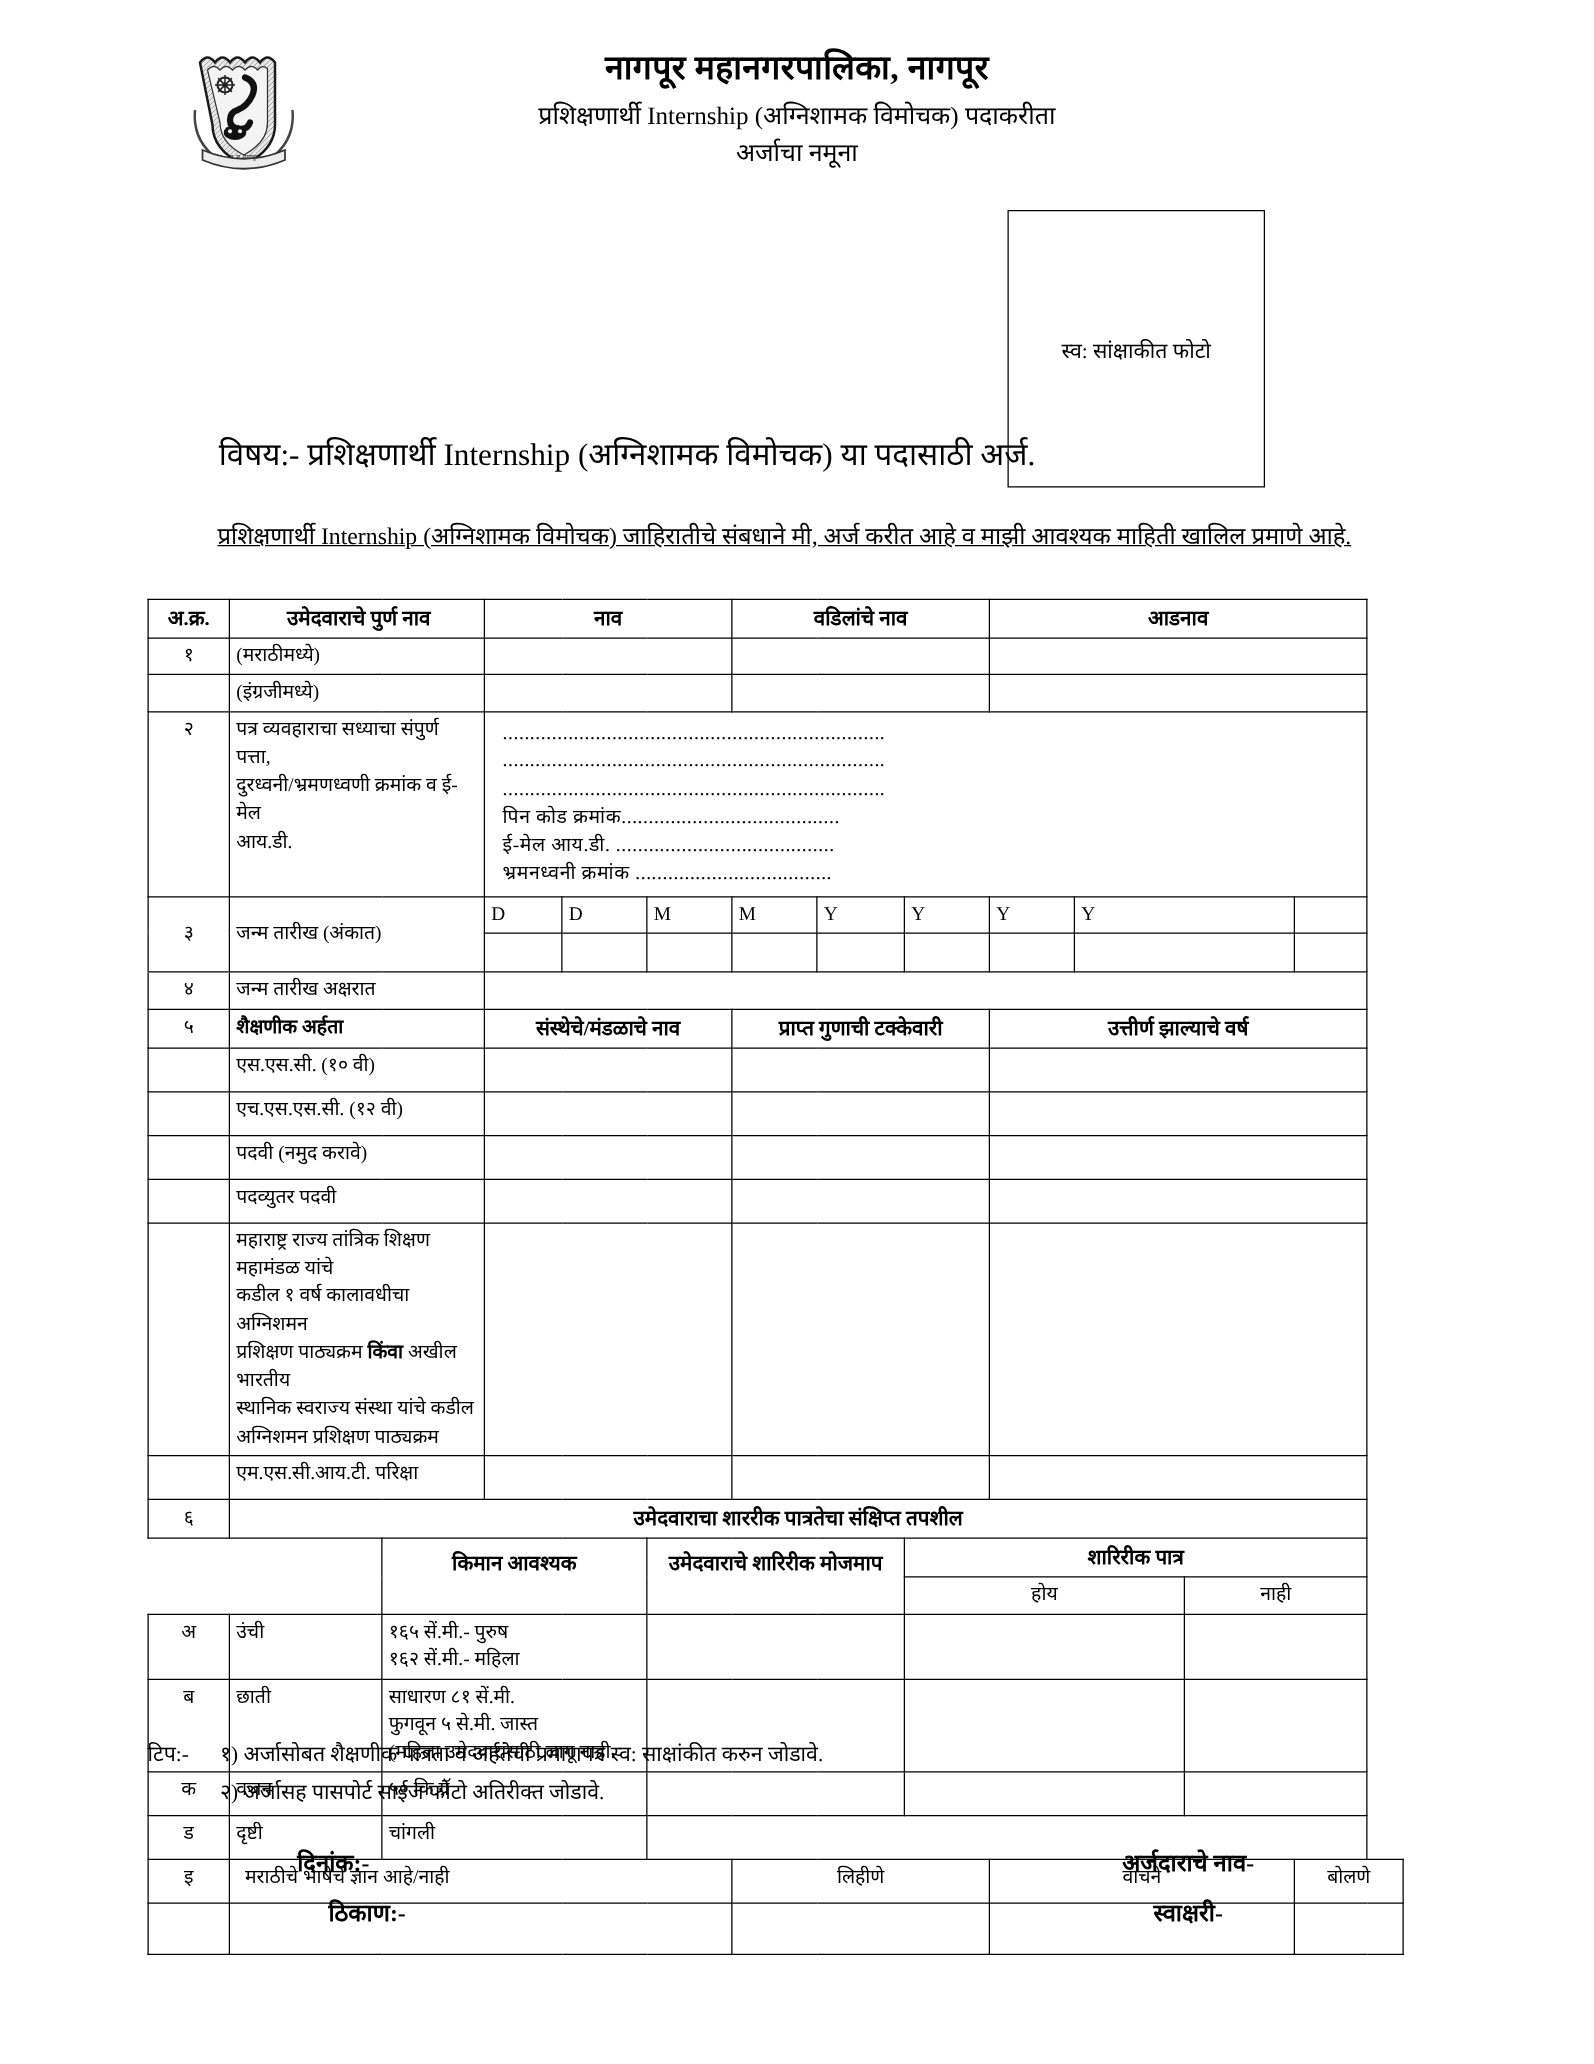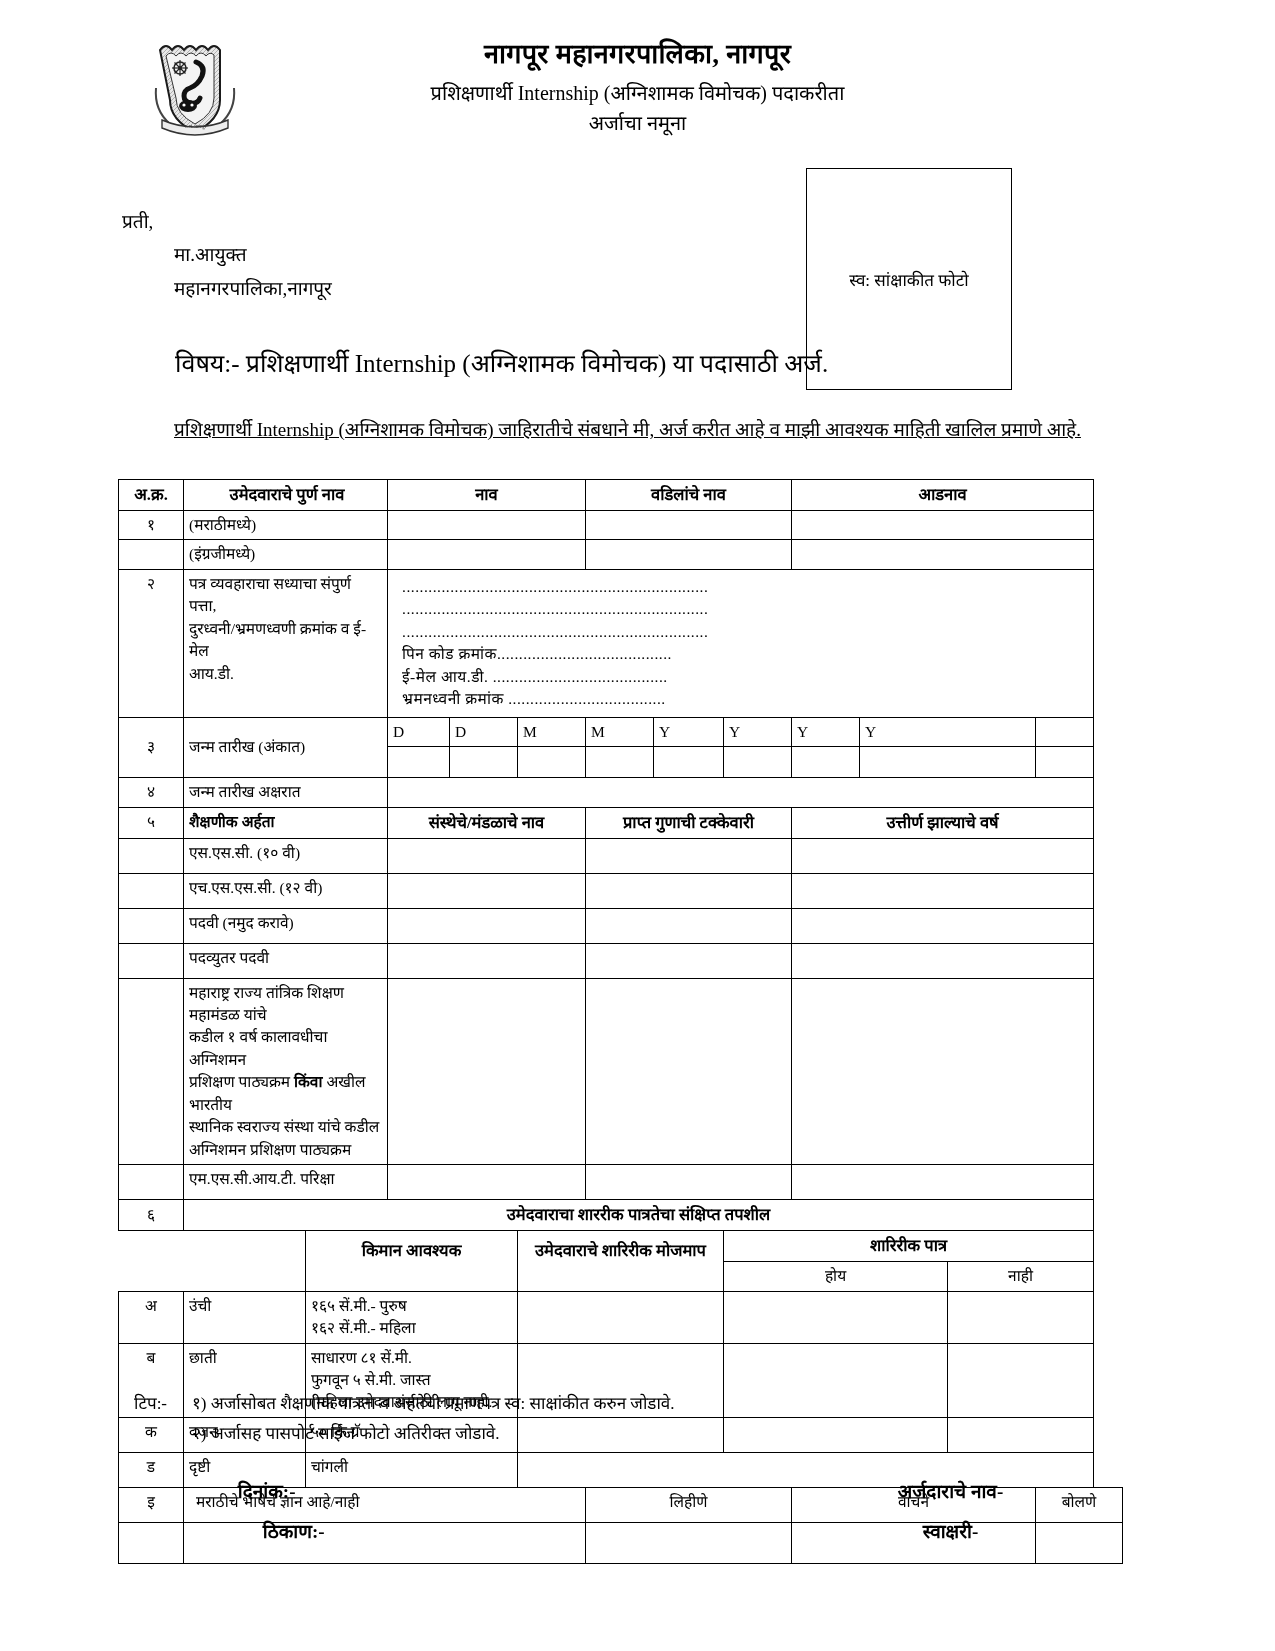--- a/index.html
+++ b/index.html
@@ -141,21 +141,21 @@
   .no-bottom { border-bottom: none !important; }
 
   
   .notes {
     position: absolute;
     left: 118px;
     top: 1390px;
     font-size: 17px;
     line-height: 1.65;
   }
-  .notes-row { display: flex; padding-left: 16px; }
+  .notes-row { display: flex; }
   .notes-label { width: 58px; flex: none; }
   .notes-items { }
   .note-item { margin-bottom: 2px; }
   .note-item.indent { margin-left: 0px; }
 
   .signature-area {
     position: absolute;
     left: 118px;
     top: 1472px;
     width: 1005px;
@@ -208,25 +208,20 @@
       <div class="org-title">नागपूर महानगरपालिका, नागपूर</div>
       <div class="form-subtitle">प्रशिक्षणार्थी Internship (अग्निशामक विमोचक) पदाकरीता</div>
       <div class="form-subtitle-2">अर्जाचा नमूना</div>
     </div>
   </div>
 
   <div class="photo-box">
     <span class="photo-box-label">स्व: सांक्षाकीत फोटो</span>
   </div>
 
-  <div class="addr-block">
-    <div class="addr-to">प्रती,</div>
-    <div class="addr-l1">मा.आयुक्त</div>
-    <div class="addr-l2">महानगरपालिका,नागपूर</div>
-  </div>
 
   <div class="subject-line">विषय:- प्रशिक्षणार्थी Internship (अग्निशामक विमोचक) या पदासाठी अर्ज.</div>
   <div class="intro-para">प्रशिक्षणार्थी Internship (अग्निशामक विमोचक) जाहिरातीचे संबधाने मी, अर्ज करीत आहे व माझी आवश्यक माहिती खालिल प्रमाणे आहे.</div>
 
   <table class="form-table">
     <colgroup>
       <col style="width:65px">
       <col style="width:122px">
       <col style="width:82px">
       <col style="width:62px">

